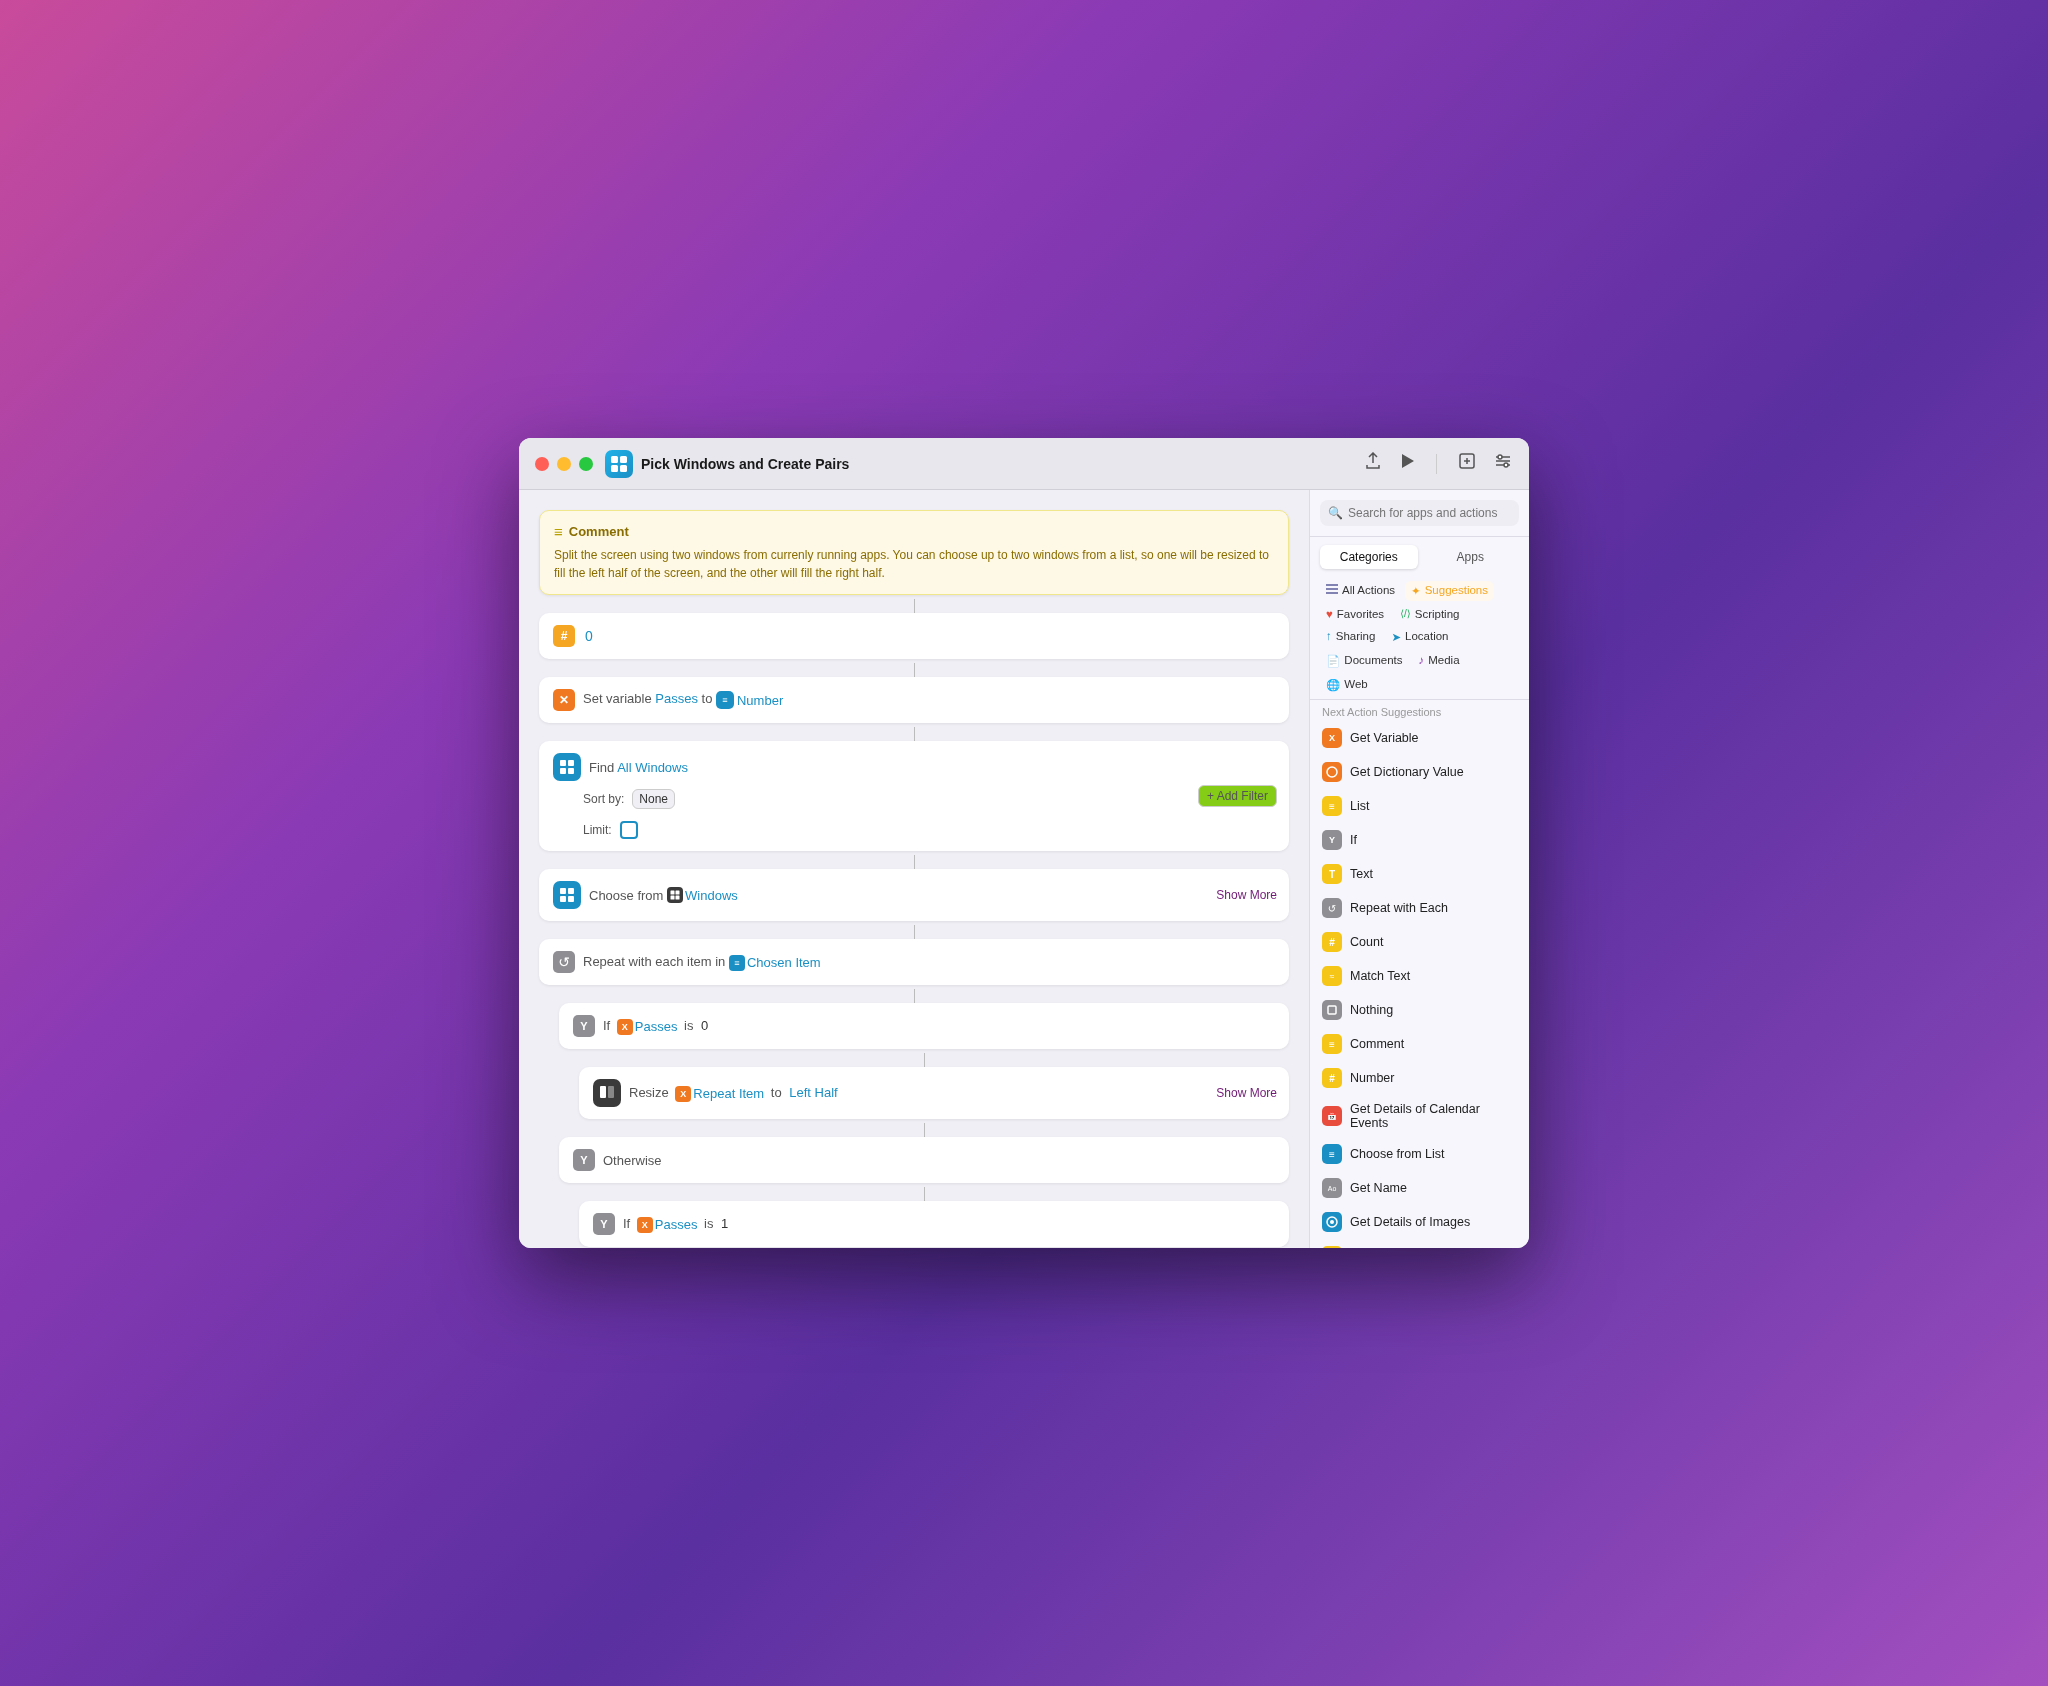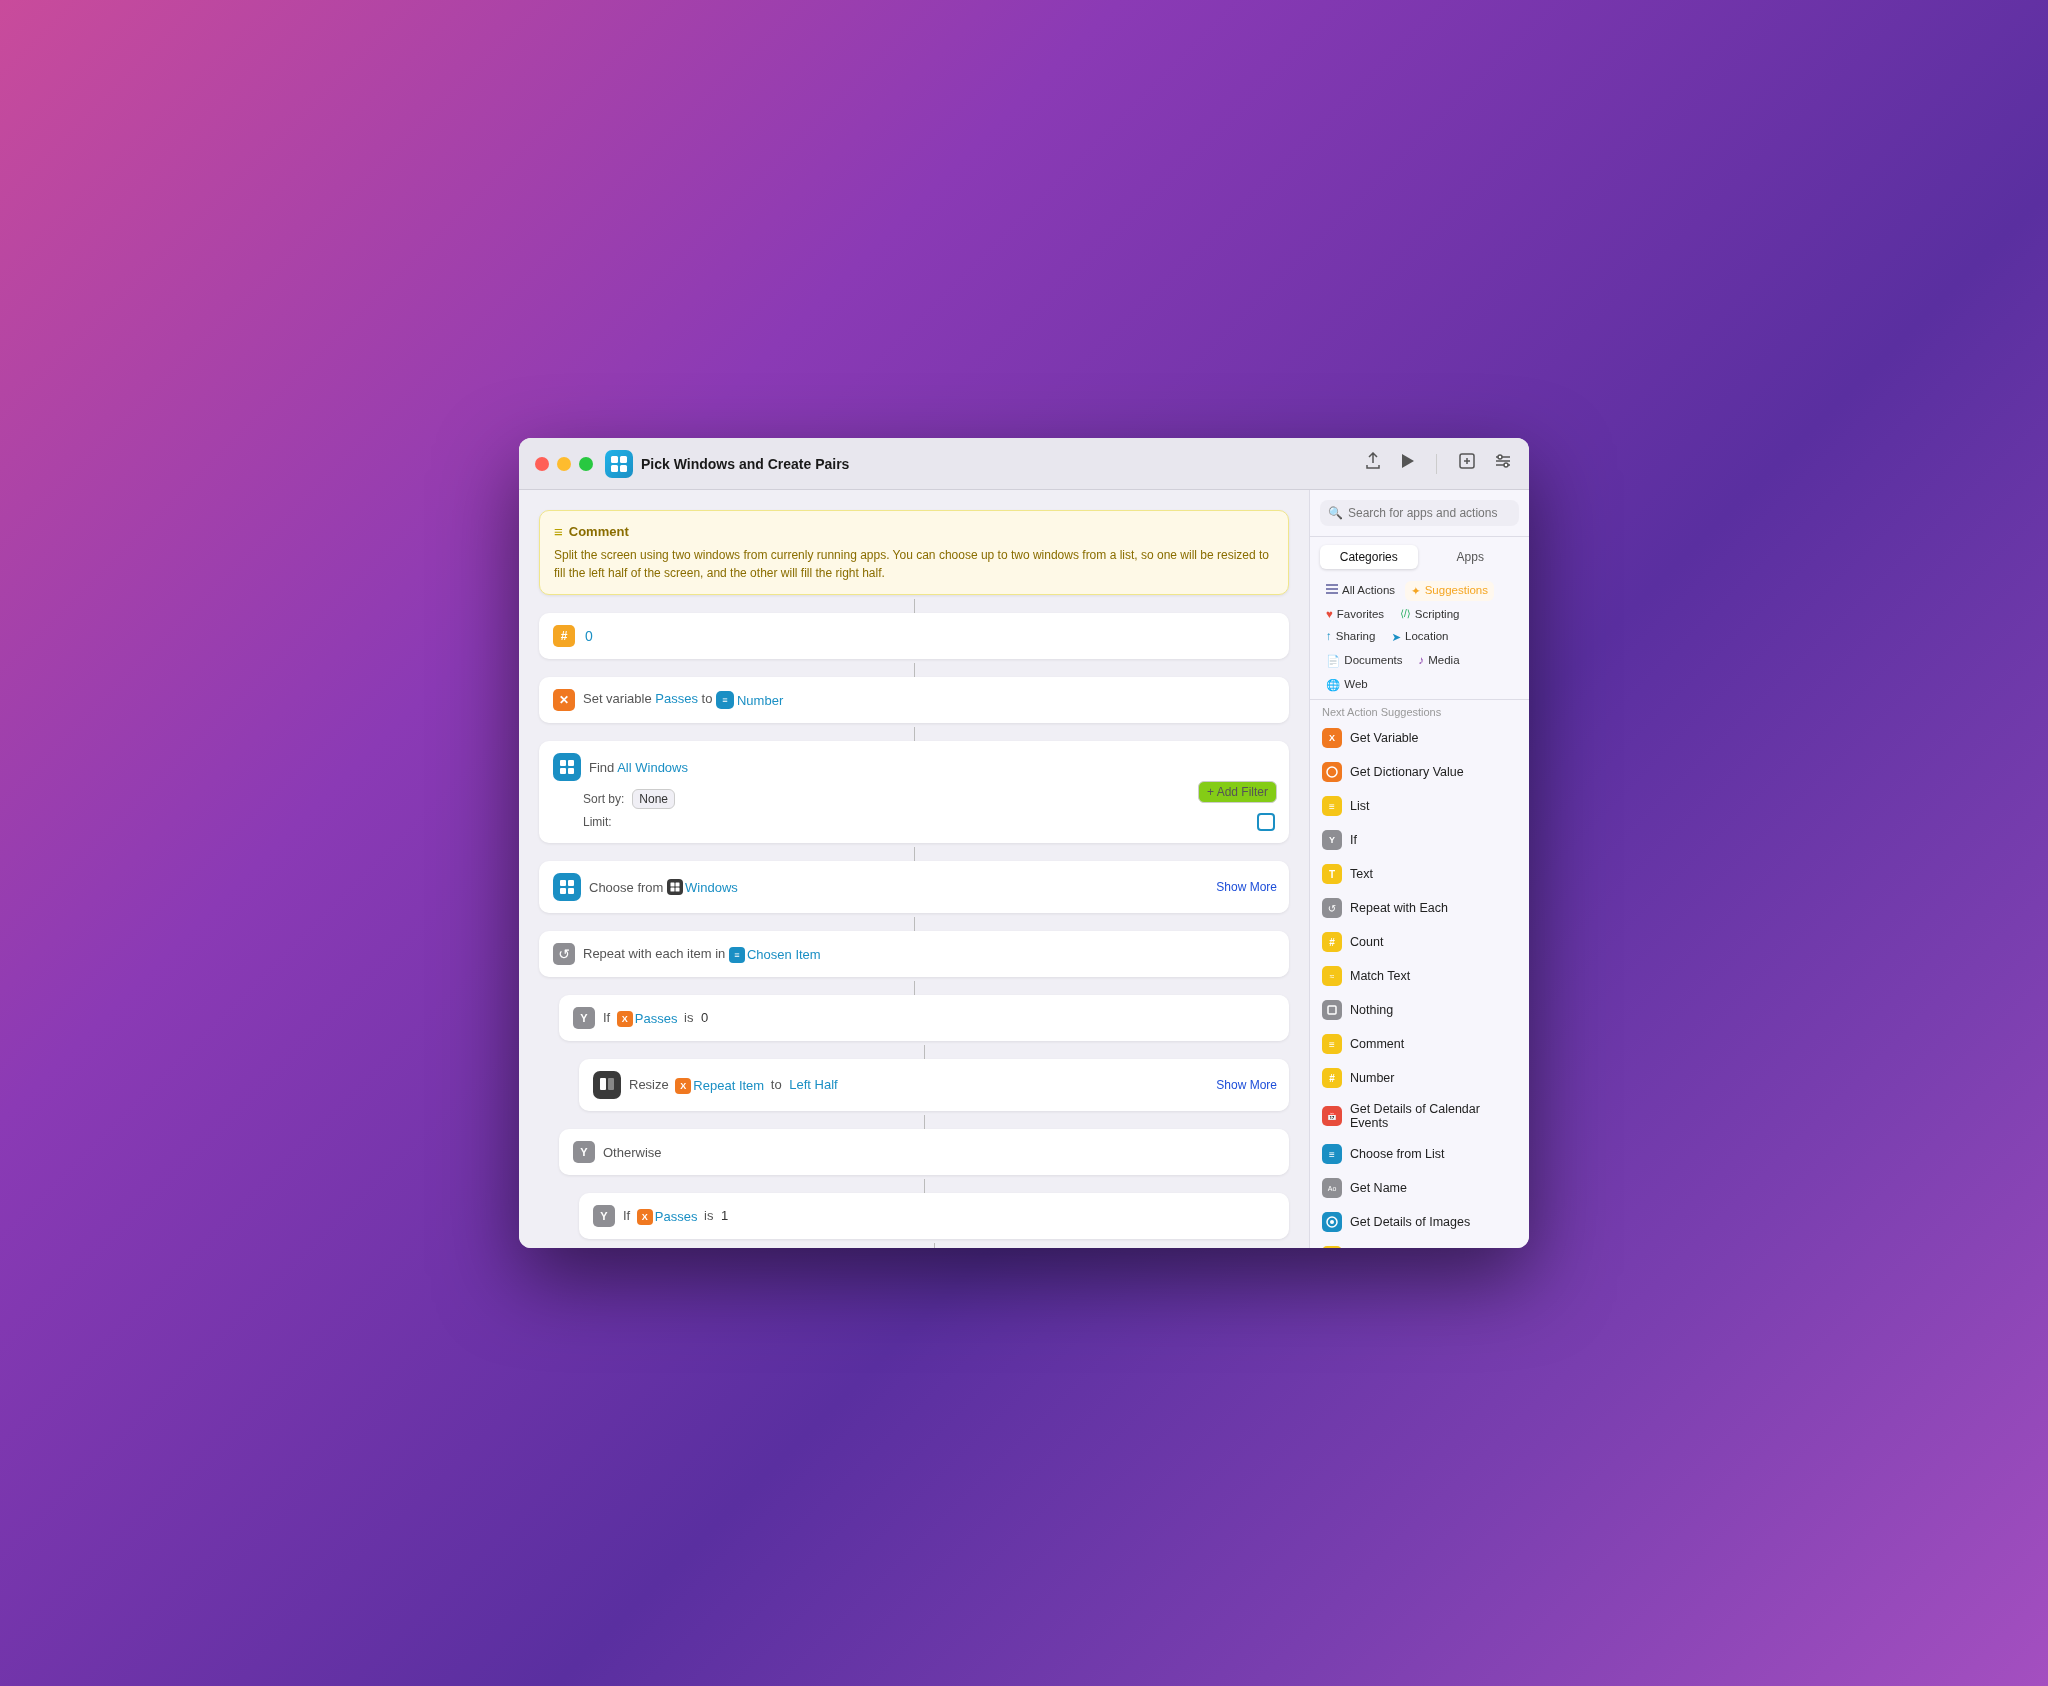--- a/index.html
+++ b/index.html
@@ -179,21 +179,21 @@
       border: 2px solid #1a8fc4;
       border-radius: 4px;
       display: inline-block;
     }
     .show-more-btn {
       position: absolute;
       right: 12px;
       top: 50%;
       transform: translateY(-50%);
       font-size: 12px;
-      color: #1d4ed8;
+      color: #701a75;
       background: none;
       border: none;
       cursor: pointer;
     }
     
     .sidebar-search {
       padding: 10px;
       border-bottom: 1px solid #dddce6;
     }
     .search-input {
@@ -389,21 +389,21 @@
             Find <span class="highlight">All Windows</span>
           </span>
         </div>
         <button class="add-filter-btn">+ Add Filter</button>
         <div class="card-row-extra">
           <span>Sort by:</span>
           <select class="sort-select">
             <option>None</option>
           </select>
         </div>
-        <div class="card-row-extra" style="margin-top:4px;justify-content:space-between;">
+        <div class="card-row-extra" style="margin-top:12px;">
           <span>Limit:</span>
           <div class="limit-toggle"></div>
         </div>
       </div>
 
       <div class="connector"></div>
 
       <div class="card" style="position:relative;">
         <div class="card-header">
           <div style="width:28px;height:28px;border-radius:7px;background:#1a8fc4;display:flex;align-items:center;justify-content:center;">

